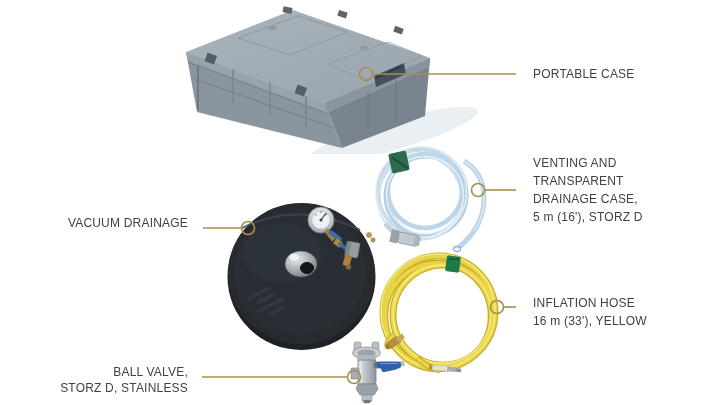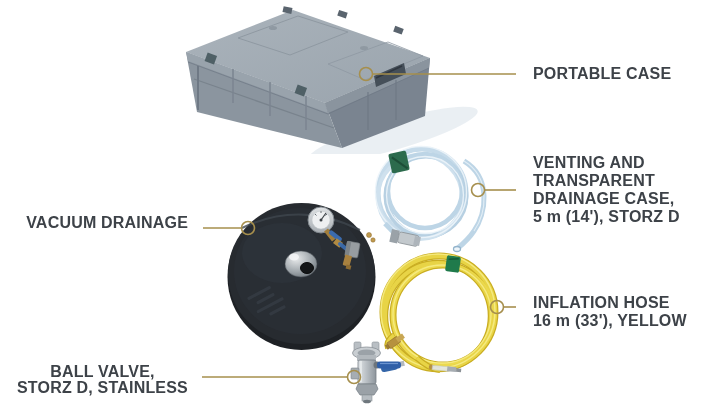--- a/index.html
+++ b/index.html
@@ -2,24 +2,24 @@
 <html><head>
 <meta charset="utf-8">
 <style>
   html,body{margin:0;padding:0;}
   #stage{
     position:relative;width:720px;height:405px;background:#ffffff;
     overflow:hidden;font-family:"Liberation Sans",sans-serif;
   }
   .product{position:absolute;}
   .label{
-    position:absolute;font-weight:700;font-size:16px;letter-spacing:.2px;
+    position:absolute;font-weight:400;font-size:12px;letter-spacing:.2px;
     color:#3d4248;line-height:18px;white-space:nowrap;
   }
-  .label.align-right{text-align:center;}
+  .label.align-right{text-align:right;}
   .leader-overlay{position:absolute;left:0;top:0;width:720px;height:405px;pointer-events:none;}
 </style>
 </head>
 <body>
 
 <div id="stage">
 
   <svg class="product" style="left:178px;top:4px" width="310" height="150" viewBox="0 0 310 150">
     <defs>
       <linearGradient id="cs-top" x1="0" y1="0" x2="1" y2="1">
@@ -253,21 +253,21 @@
   </svg>
 
   <div class="label" style="left:533px;top:65px">
     <div>PORTABLE CASE</div>
   </div>
 
   <div class="label" style="left:533px;top:154px">
     <div>VENTING AND</div>
     <div>TRANSPARENT</div>
     <div>DRAINAGE CASE,</div>
-    <div>5 m (14'), STORZ D</div>
+    <div>5 m (16'), STORZ D</div>
   </div>
 
   <div class="label align-right" style="right:532px;top:214px">
     <div>VACUUM DRAINAGE</div>
   </div>
 
   <div class="label" style="left:533px;top:294px">
     <div>INFLATION HOSE</div>
     <div>16 m (33'), YELLOW</div>
   </div>

